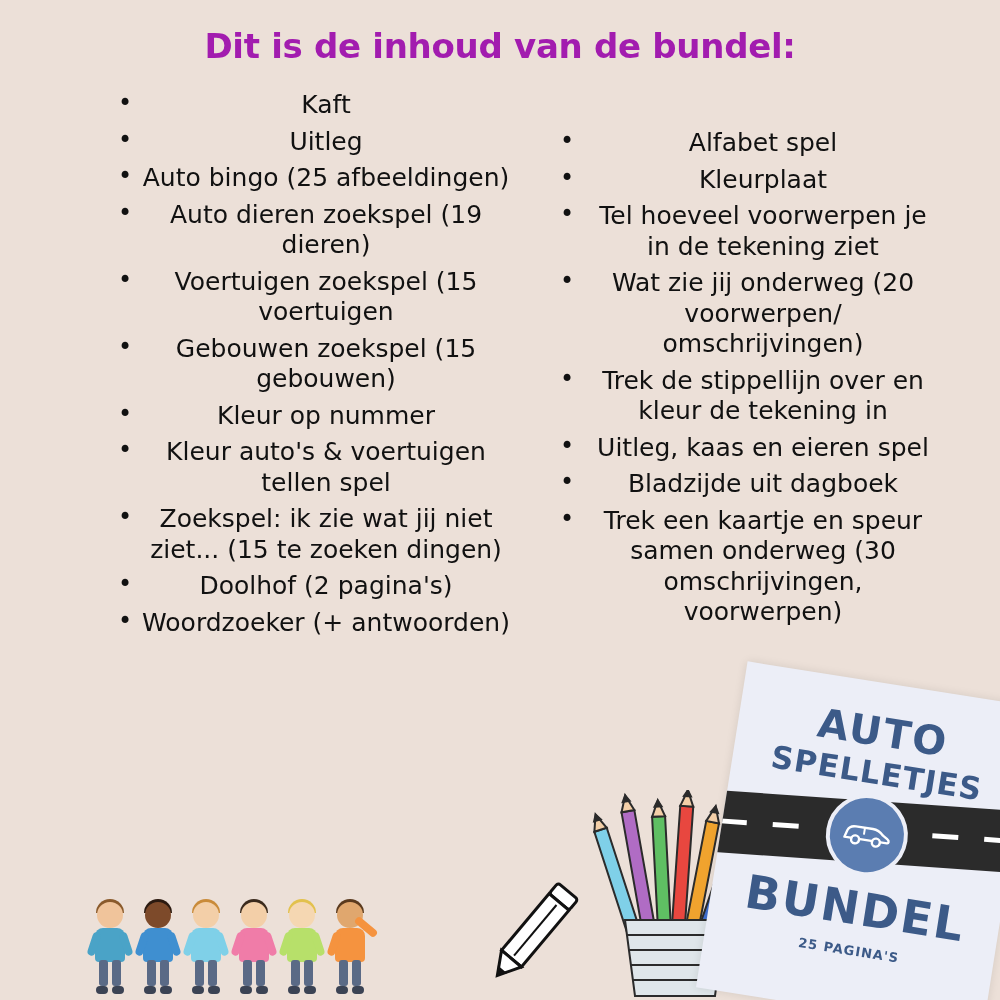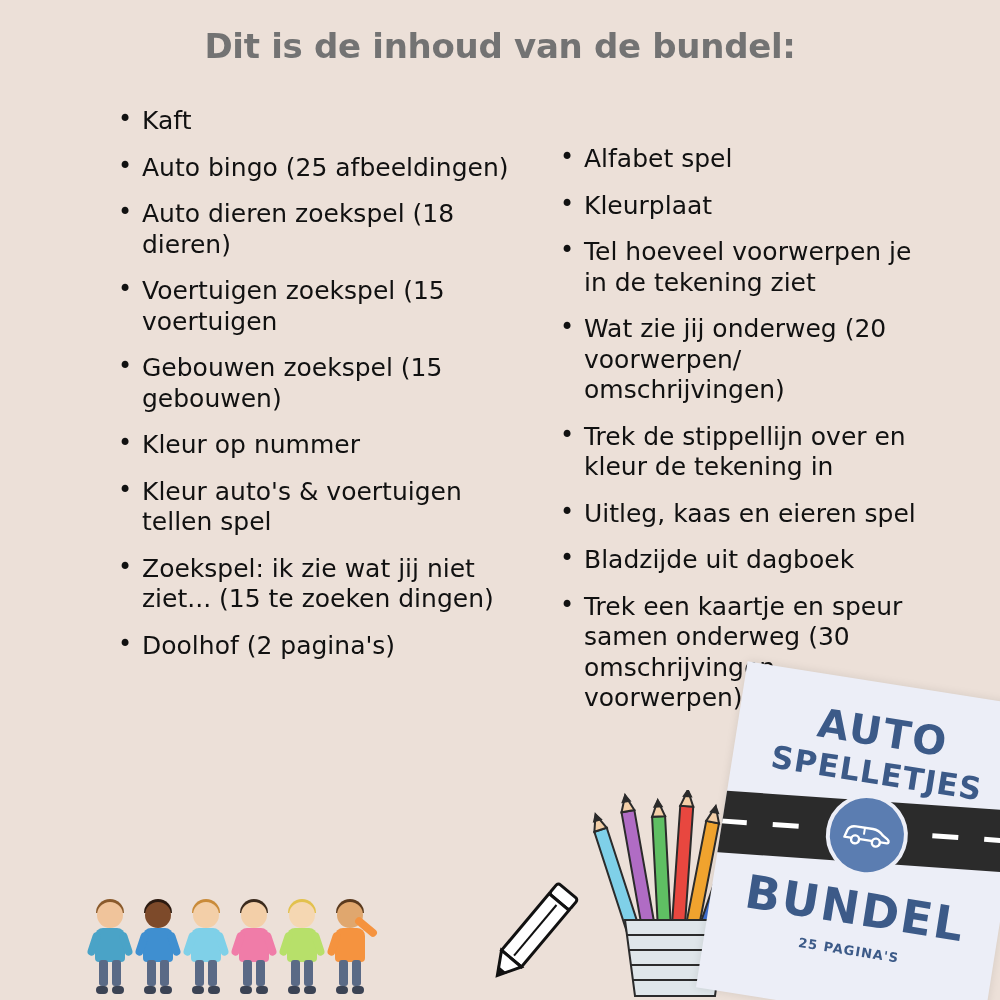--- a/index.html
+++ b/index.html
@@ -22,38 +22,39 @@
   }
   .title {
     position: absolute;
     top: 26px;
     left: 0;
     width: 1000px;
     text-align: center;
     font-family: "DejaVu Sans", sans-serif;
     font-weight: bold;
     font-size: 34px;
-    color: #737373;
+    color: #a21caf;
     letter-spacing: -0.3px;
   }
   .col {
     position: absolute;
     font-size: 25px;
     line-height: 1.22;
     color: #111111;
   }
   .col ul {
     margin: 0;
     padding-left: 28px;
     list-style: none;
   }
   .col li {
     position: relative;
-    margin: 16px 0 6px 0;
+    margin: 0 0 6px 0;
     padding-left: 4px;
+    text-align: center;
   }
   .col li::before {
     content: "\2022";
     position: absolute;
     left: -20px;
     top: -1px;
     font-size: 24px;
     color: #111111;
   }
   #col-left {
@@ -250,28 +251,30 @@
 </head>
 <body>
 
 <div id="page">
 
   <div class="title">Dit is de inhoud van de bundel:</div>
 
   <div class="col" id="col-left">
     <ul>
       <li>Kaft</li>
+      <li>Uitleg</li>
       <li>Auto bingo (25 afbeeldingen)</li>
-      <li>Auto dieren zoekspel (18 dieren)</li>
+      <li>Auto dieren zoekspel (19 dieren)</li>
       <li>Voertuigen zoekspel (15 voertuigen</li>
       <li>Gebouwen zoekspel (15 gebouwen)</li>
       <li>Kleur op nummer</li>
       <li>Kleur auto's &amp; voertuigen tellen spel</li>
       <li>Zoekspel: ik zie wat jij niet ziet... (15 te zoeken dingen)</li>
       <li>Doolhof (2 pagina's)</li>
+      <li>Woordzoeker (+ antwoorden)</li>
     </ul>
   </div>
 
   <div class="col" id="col-right">
     <ul>
       <li>Alfabet spel</li>
       <li>Kleurplaat</li>
       <li>Tel hoeveel voorwerpen je in de tekening ziet</li>
       <li>Wat zie jij onderweg (20 voorwerpen/ omschrijvingen)</li>
       <li>Trek de stippellijn over en kleur de tekening in</li>

